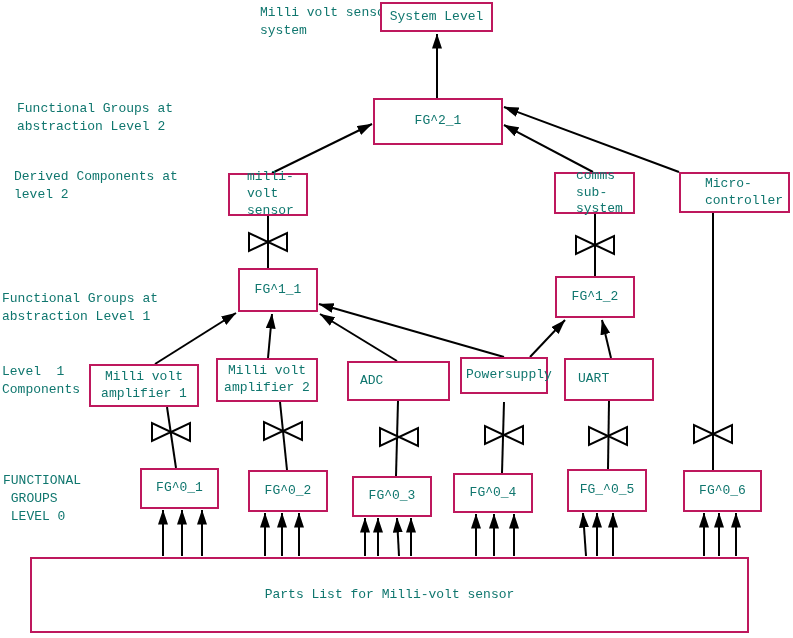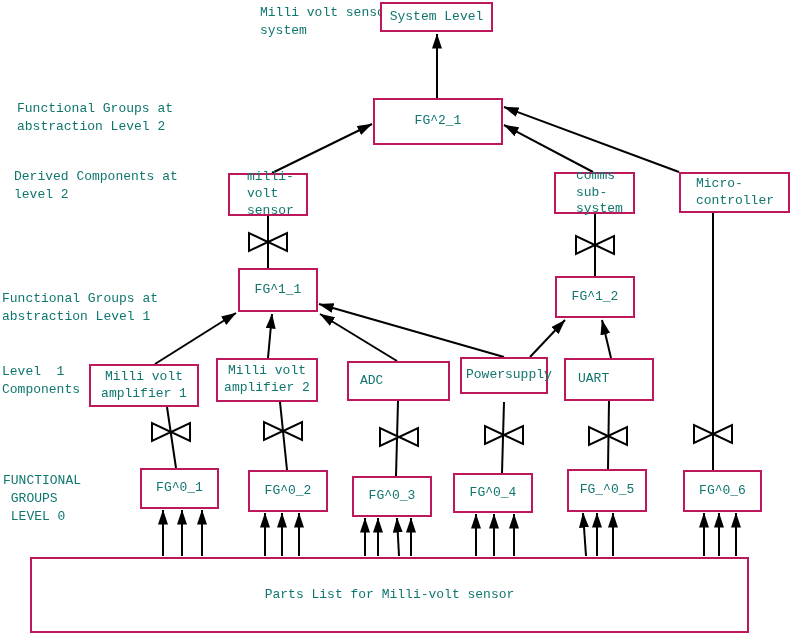--- a/index.html
+++ b/index.html
@@ -119,21 +119,21 @@
   <div class="note" style="left:3px; top:472px;">FUNCTIONAL
  GROUPS
  LEVEL 0</div>
 
   <div class="box" style="left:380px; top:2px;   width:113px; height:30px;">System Level</div>
   <div class="box" style="left:373px; top:98px;  width:130px; height:47px;text-align:center;">FG^2_1</div>
   <div class="box left" style="left:228px; top:173px; width:80px;  height:43px; padding-left:17px;">milli-volt
 sensor</div>
   <div class="box left" style="left:554px; top:172px; width:81px;  height:42px; padding-left:20px;">comms
 sub-system</div>
-  <div class="box left" style="left:679px; top:172px; width:111px; height:41px; padding-left:15px;">Micro-
+  <div class="box left" style="left:679px; top:172px; width:111px; height:41px; padding-left:24px;">Micro-
 controller</div>
   <div class="box" style="left:238px; top:268px; width:80px;  height:44px;">FG^1_1</div>
   <div class="box" style="left:555px; top:276px; width:80px;  height:42px;">FG^1_2</div>
   <div class="box" style="left:89px;  top:364px; width:110px; height:43px;">Milli volt
 amplifier 1</div>
   <div class="box" style="left:216px; top:358px; width:102px; height:44px;">Milli volt
 amplifier 2</div>
   <div class="box left" style="left:347px; top:361px; width:103px; height:40px; padding-left:11px;">ADC</div>
   <div class="box left" style="left:460px; top:357px; width:88px;  height:37px; padding-left:4px;">Powersupply</div>
   <div class="box left" style="left:564px; top:358px; width:90px;  height:43px; padding-left:12px;">UART</div>

